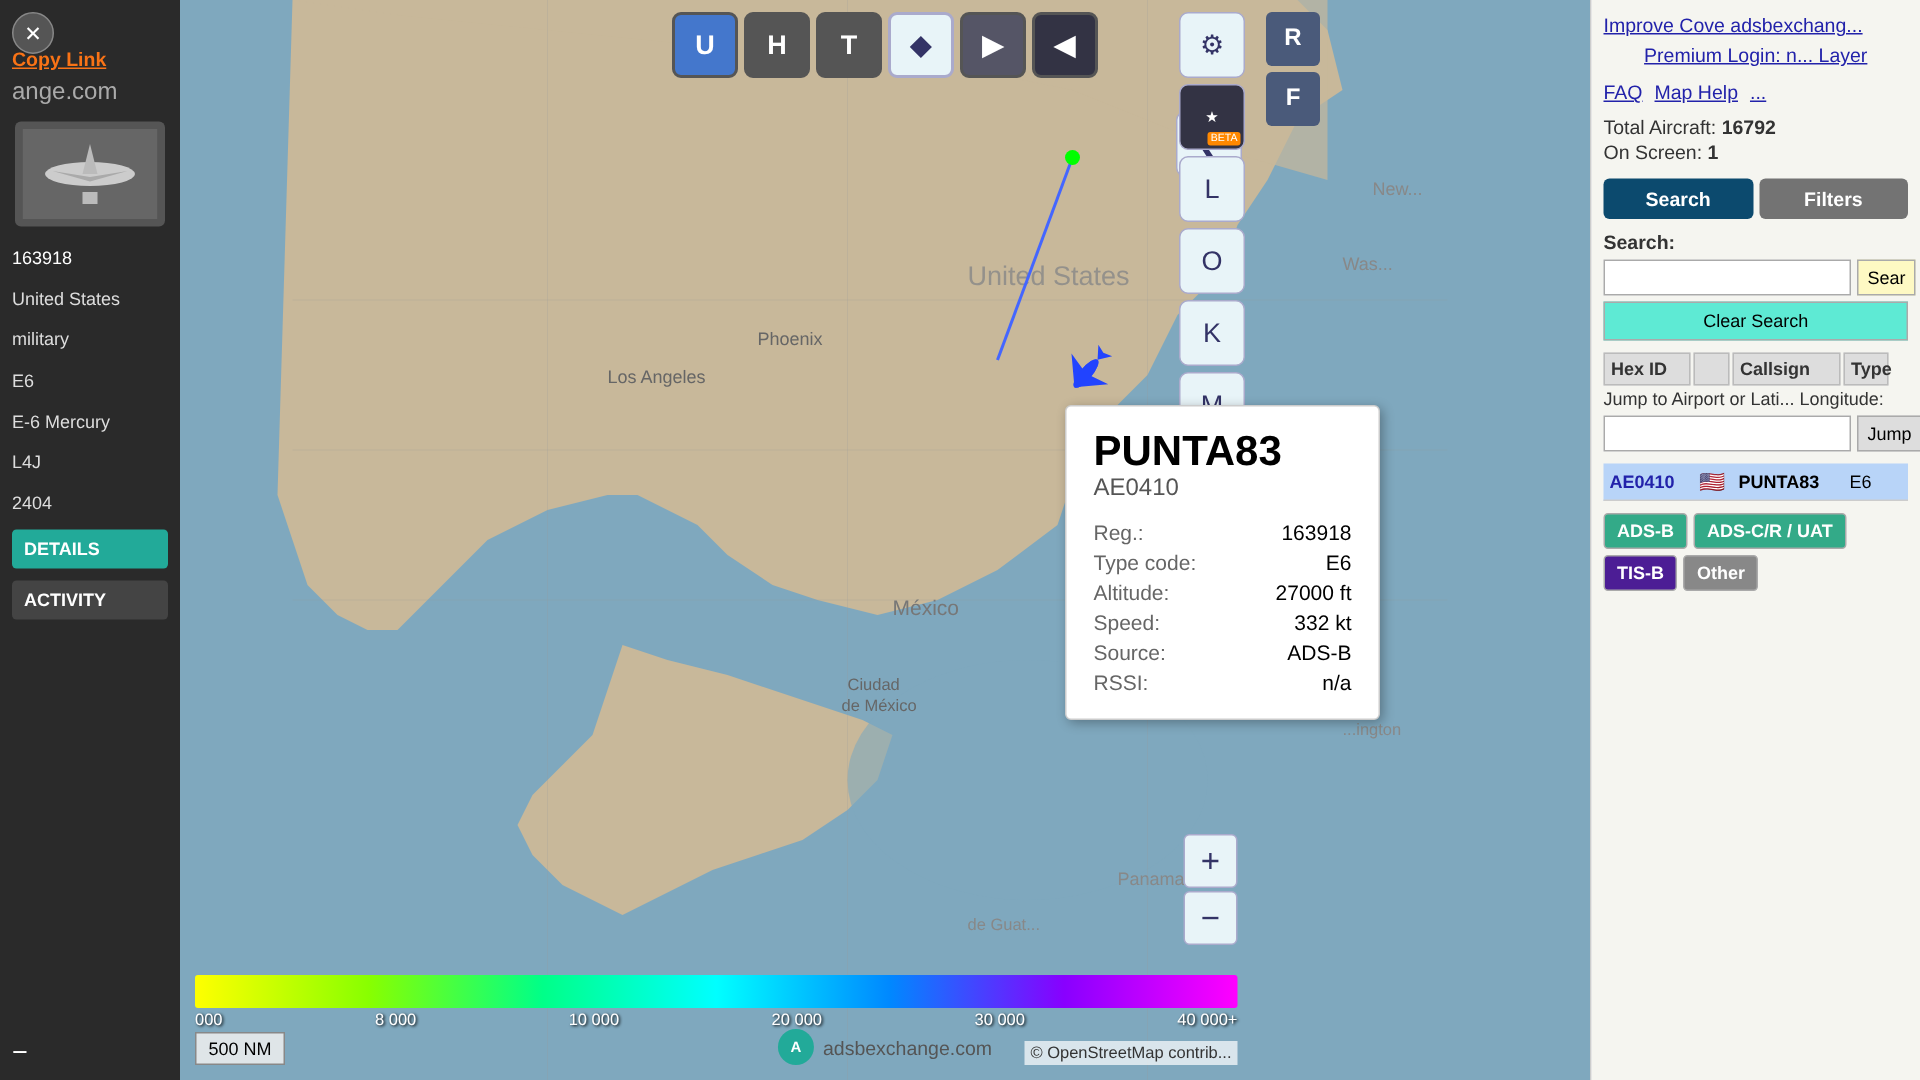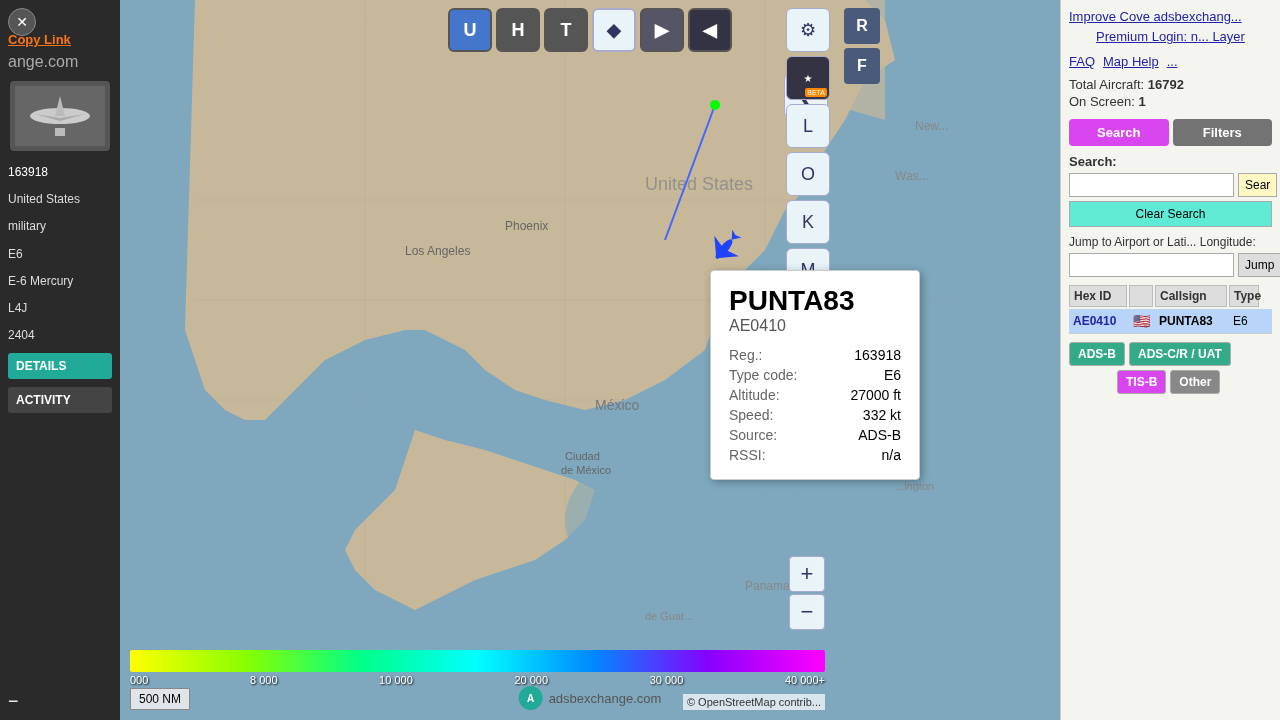--- a/index.html
+++ b/index.html
@@ -365,21 +365,21 @@
     .action-btn {
       flex: 1;
       padding: 6px 4px;
       font-size: 13px;
       font-weight: bold;
       cursor: pointer;
       border-radius: 4px;
       border: none;
       color: white;
     }
-    .btn-search { background: #d946ef; }
+    .btn-search { background: #0c4a6e; }
     .btn-filters { background: #737373; }
     #search-section { margin-bottom: 8px; }
     #search-label { font-size: 13px; font-weight: bold; margin-bottom: 4px; color: #333; }
     #search-row { display: flex; gap: 4px; }
     #search-input {
       flex: 1;
       padding: 4px;
       border: 1px solid #aaa;
       font-size: 12px;
       background: white;
@@ -458,21 +458,21 @@
       padding: 4px 8px;
       font-size: 12px;
       cursor: pointer;
       border: 1px solid #aaa;
       background: #3a8;
       color: white;
       border-radius: 3px;
       font-weight: bold;
     }
     .src-btn.other { background: #888; }
-    .src-btn.tis { background: #d946ef; margin-left: 48px; }
+    .src-btn.tis { background: #4c1d95; }
   </style>
 </head>
 <body>
 
 <div id="left-sidebar">
   <div id="close-btn">✕</div>
   <div id="copy-link">Copy Link</div>
   <div id="domain-text">ange.com</div>
   <div id="aircraft-thumb">
 
@@ -681,35 +681,35 @@
     <button class="action-btn btn-filters">Filters</button>
   </div>
   <div id="search-section">
     <div id="search-label">Search:</div>
     <div id="search-row">
       <input id="search-input" type="text" placeholder="" style="">
       <button id="search-btn">Sear</button>
     </div>
     <div id="clear-search-btn">Clear Search</div>
   </div>
+  <div id="table-headers">
+    <div class="th th-hex">Hex ID</div>
+    <div class="th th-flag"></div>
+    <div class="th th-callsign">Callsign</div>
+    <div class="th th-type">Type</div>
+  </div>
+
   <div id="jump-section">
     <div id="jump-label">Jump to Airport or Lati... Longitude:</div>
     <div id="jump-row">
       <input id="jump-input" type="text" style="">
       <button id="jump-btn">Jump</button>
     </div>
   </div>
 
-  <div id="table-headers">
-    <div class="th th-hex">Hex ID</div>
-    <div class="th th-flag"></div>
-    <div class="th th-callsign">Callsign</div>
-    <div class="th th-type">Type</div>
-  </div>
-
   <div id="aircraft-row">
     <div class="td td-hex">AE0410</div>
     <div class="td td-flag">🇺🇸</div>
     <div class="td td-callsign">PUNTA83</div>
     <div class="td td-type">E6</div>
   </div>
 
   <div id="source-filters">
     <div class="source-row">
       <button class="src-btn">ADS-B</button>

